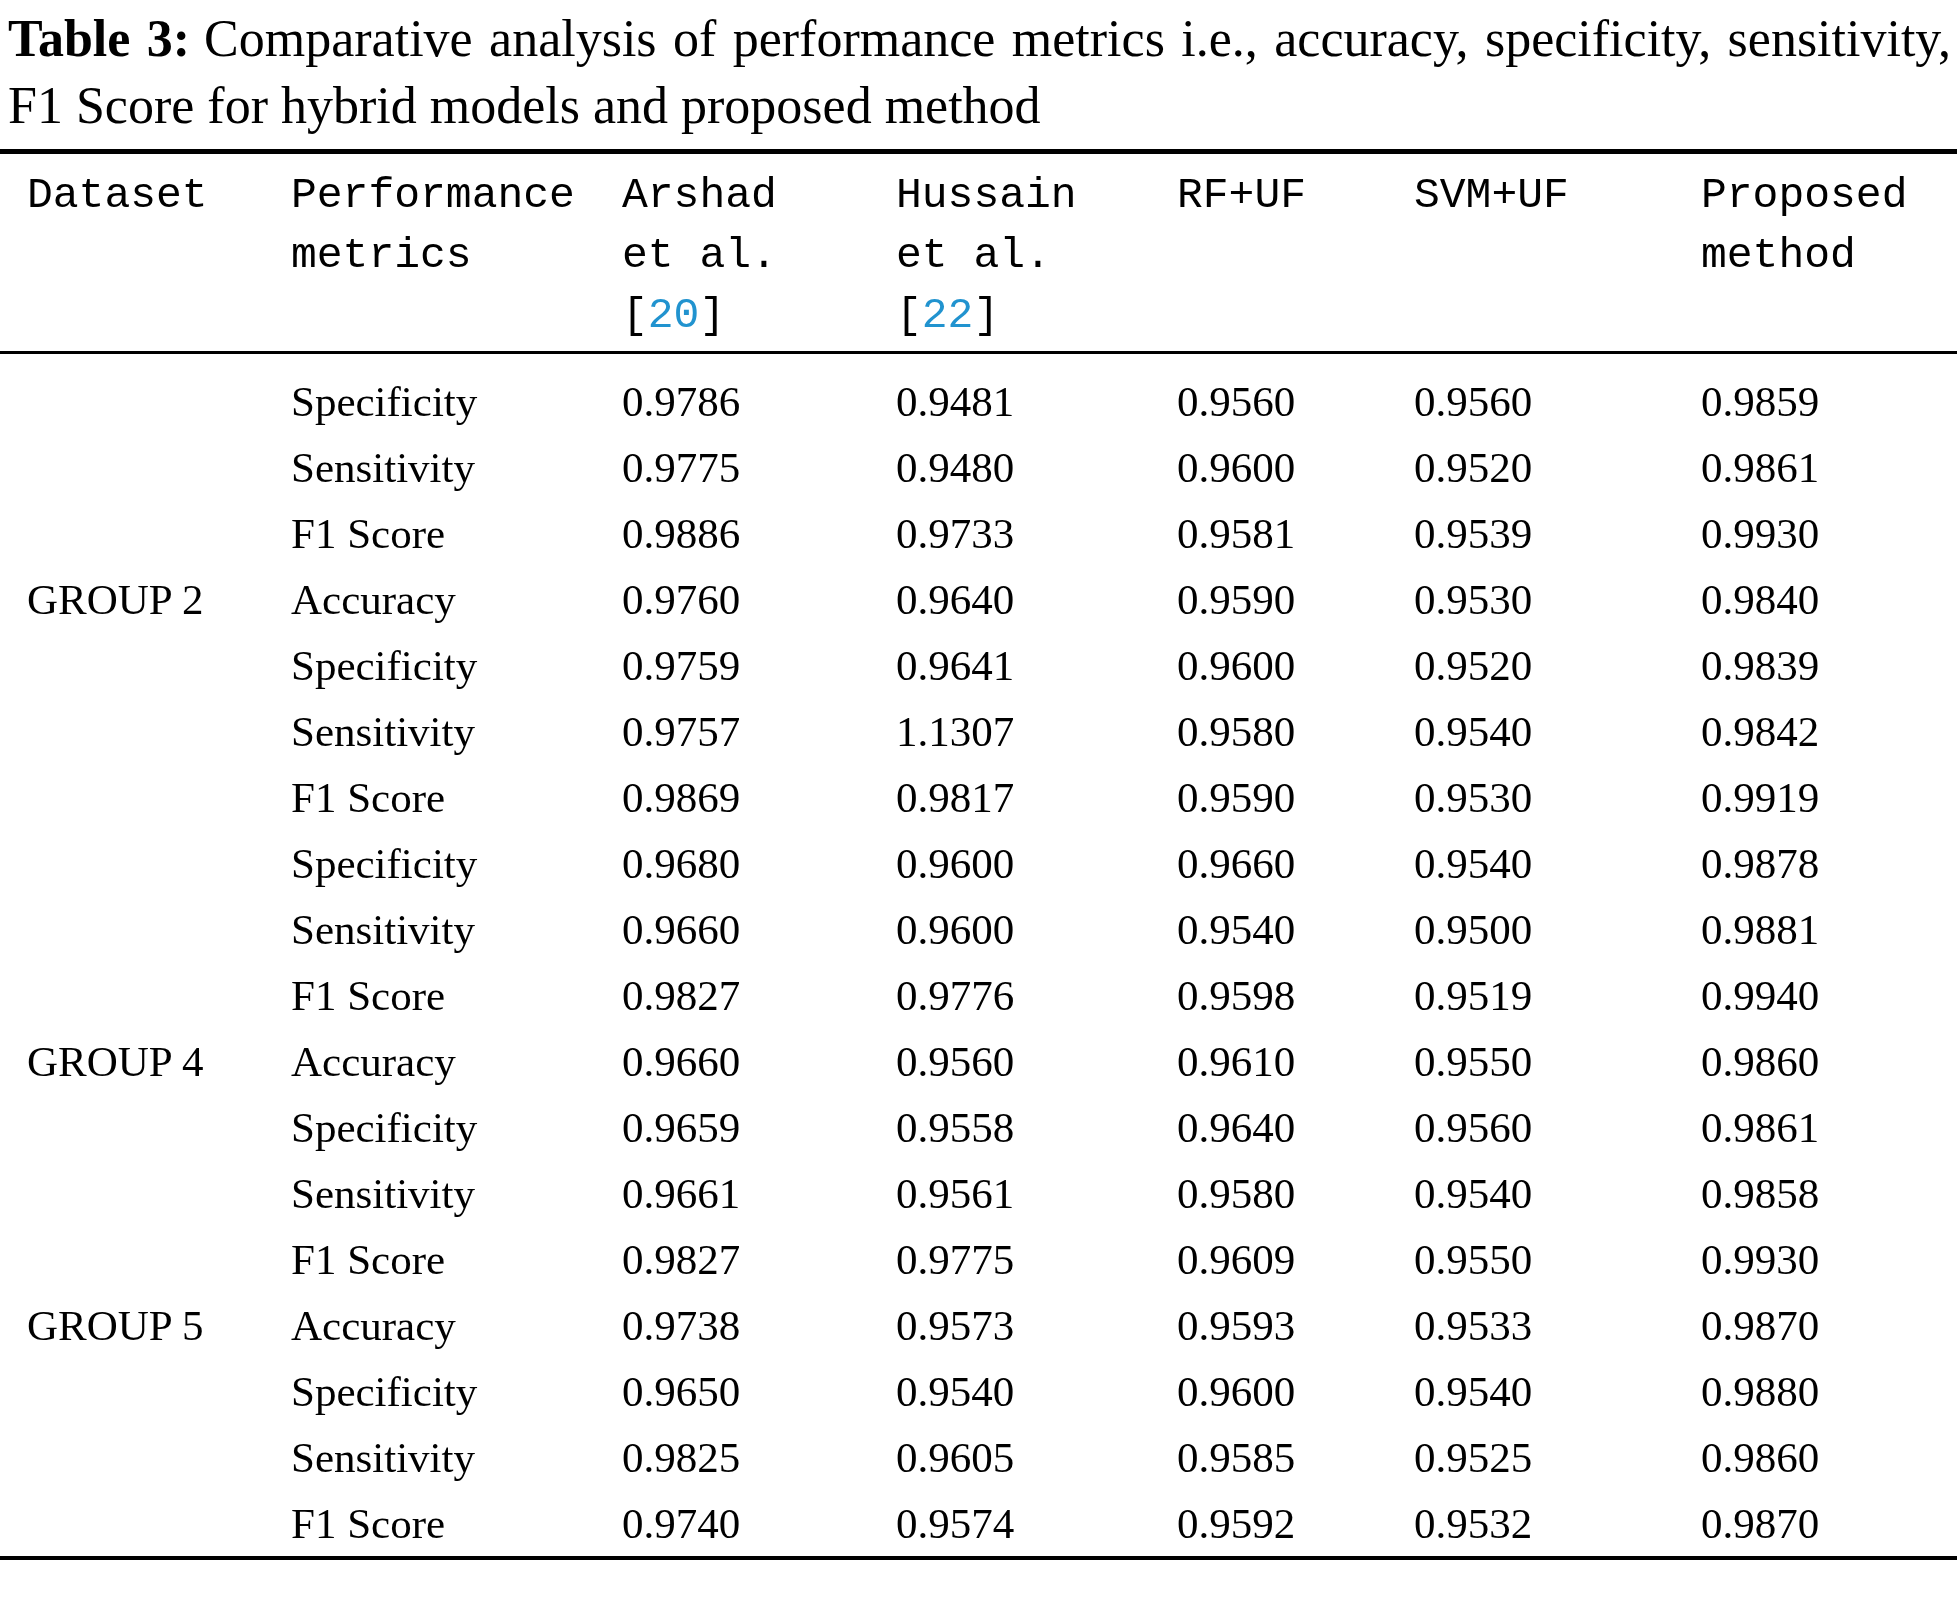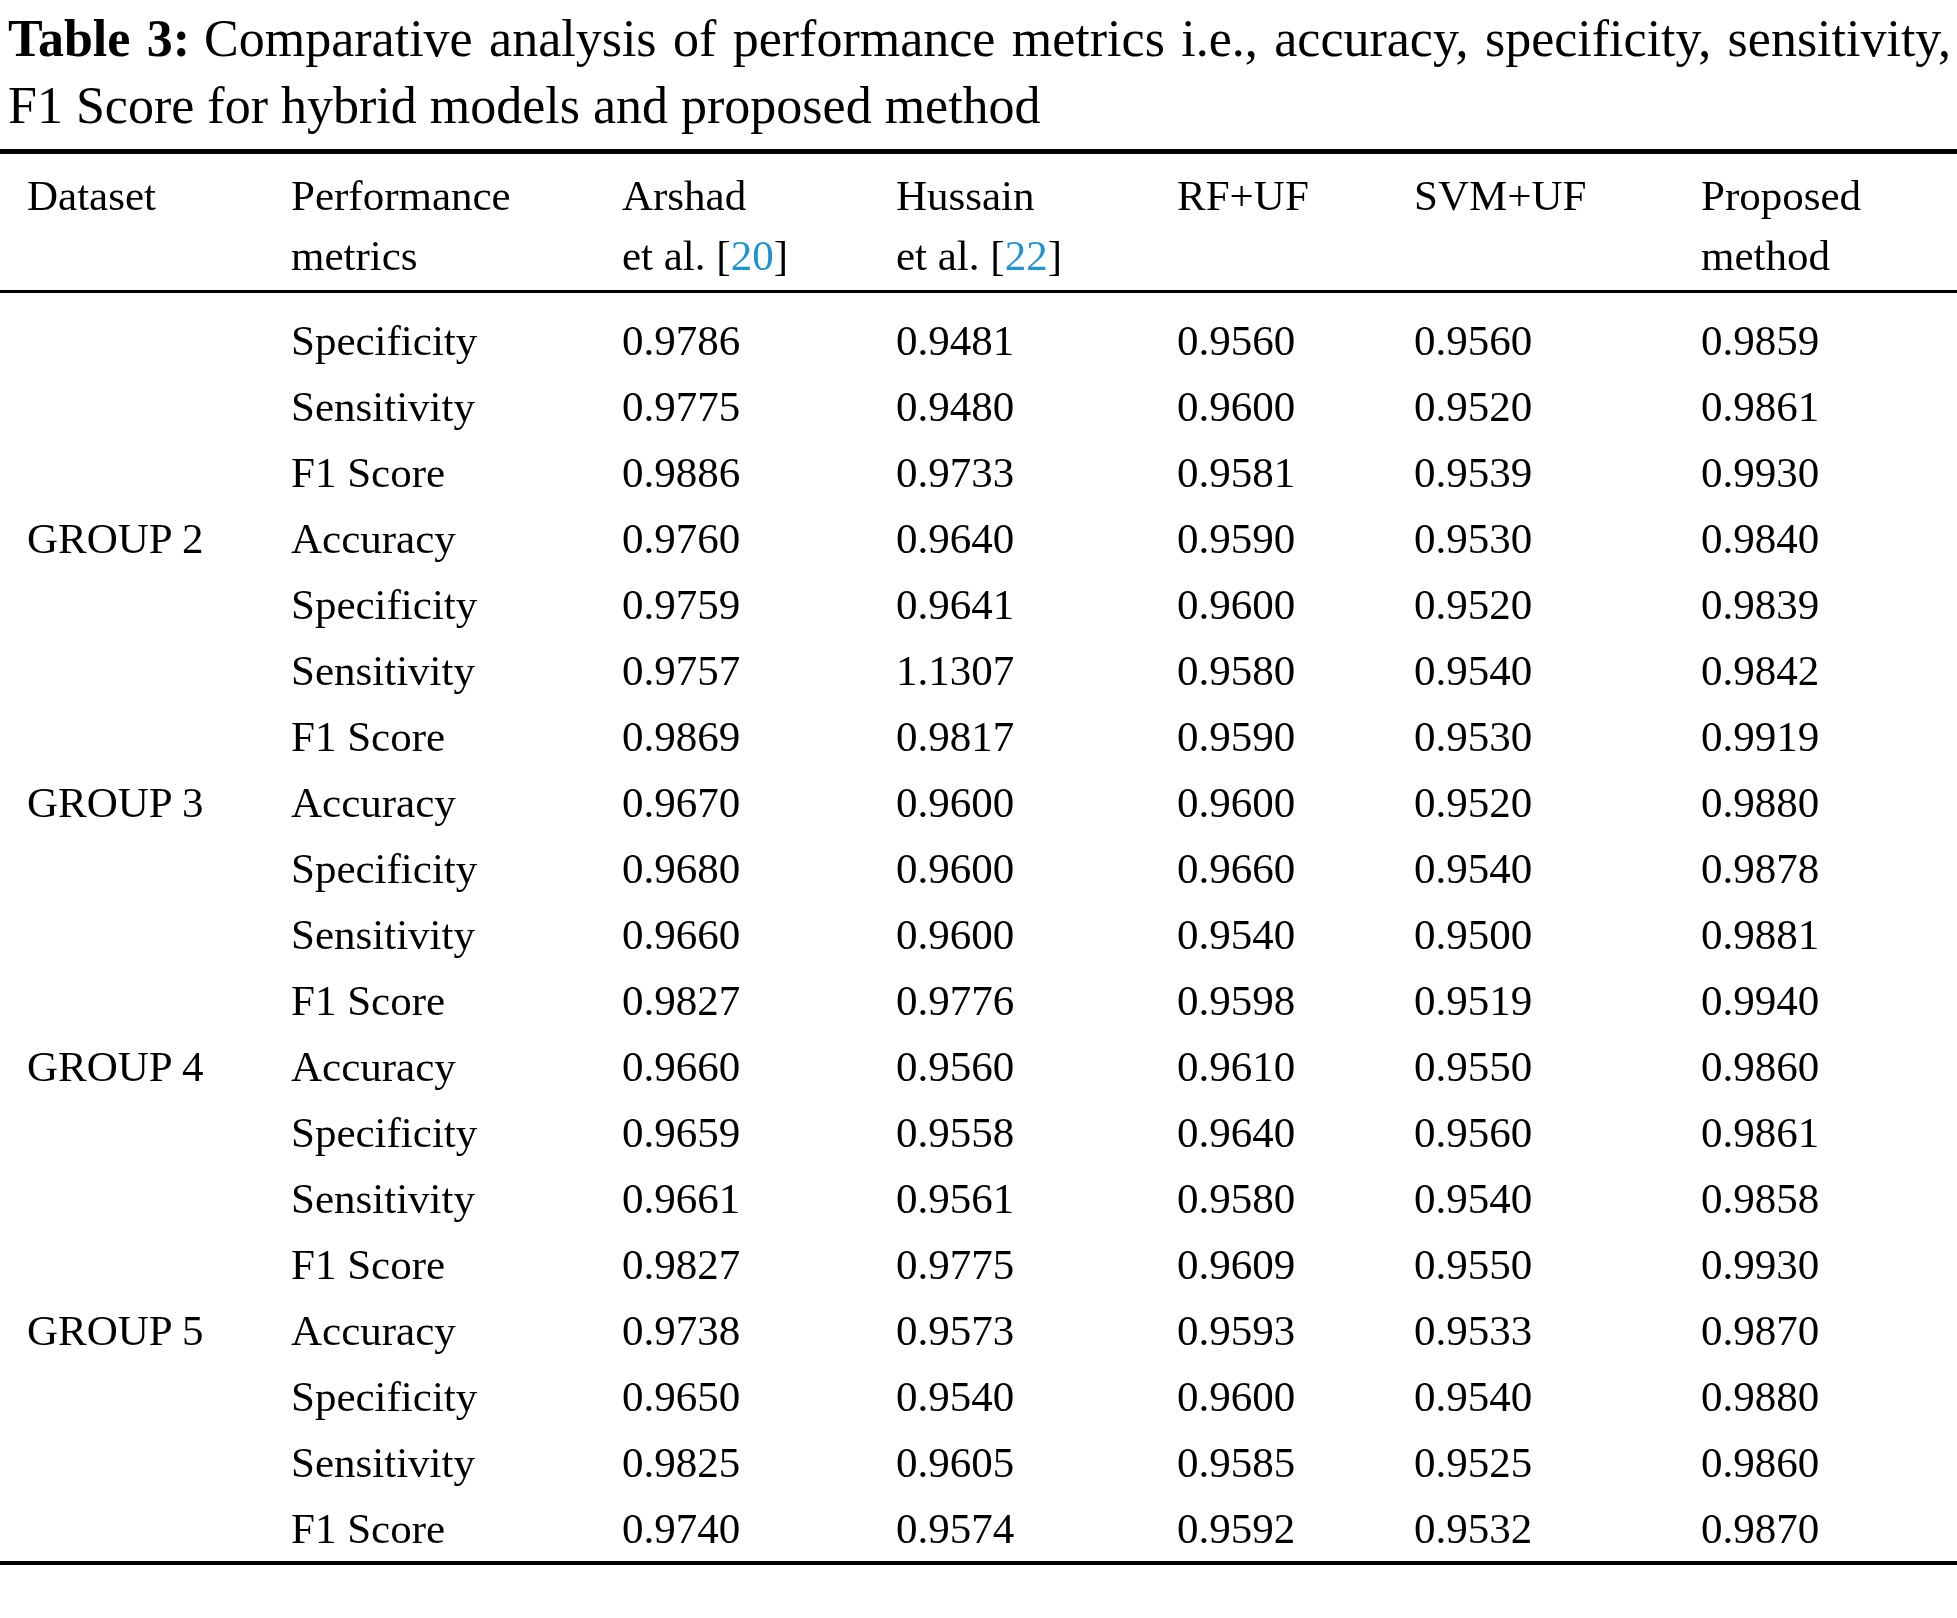--- a/index.html
+++ b/index.html
@@ -45,20 +45,21 @@
     font-weight: normal;
     font-size: 43px;
     vertical-align: top;
     padding: 0;
   }
   thead th {
     border-bottom: 3px solid #000;
     padding-top: 12px;
     padding-bottom: 4px;
     line-height: 1.4;
+    font-family: Liberation Mono, monospace;
   }
   thead th .l1, thead th .l2 { display: block; }
   td {
     padding-top: 12px;
     padding-bottom: 11px;
     line-height: 1.0;
   }
   tbody tr:first-child td { padding-top: 26px; }
   .colpad { padding-left: 27px; }
   .ref { color: var(--ref-color, #2193cf); text-decoration: none; cursor: pointer; }
@@ -165,29 +166,20 @@
       <tr>
     <td class="colpad"></td>
     <td>F1 Score</td>
     <td>0.9869</td>
     <td>0.9817</td>
     <td>0.9590</td>
     <td>0.9530</td>
     <td>0.9919</td>
   </tr>
       <tr>
-    <td class="colpad">GROUP 3</td>
-    <td>Accuracy</td>
-    <td>0.9670</td>
-    <td>0.9600</td>
-    <td>0.9600</td>
-    <td>0.9520</td>
-    <td>0.9880</td>
-  </tr>
-      <tr>
     <td class="colpad"></td>
     <td>Specificity</td>
     <td>0.9680</td>
     <td>0.9600</td>
     <td>0.9660</td>
     <td>0.9540</td>
     <td>0.9878</td>
   </tr>
       <tr>
     <td class="colpad"></td>

